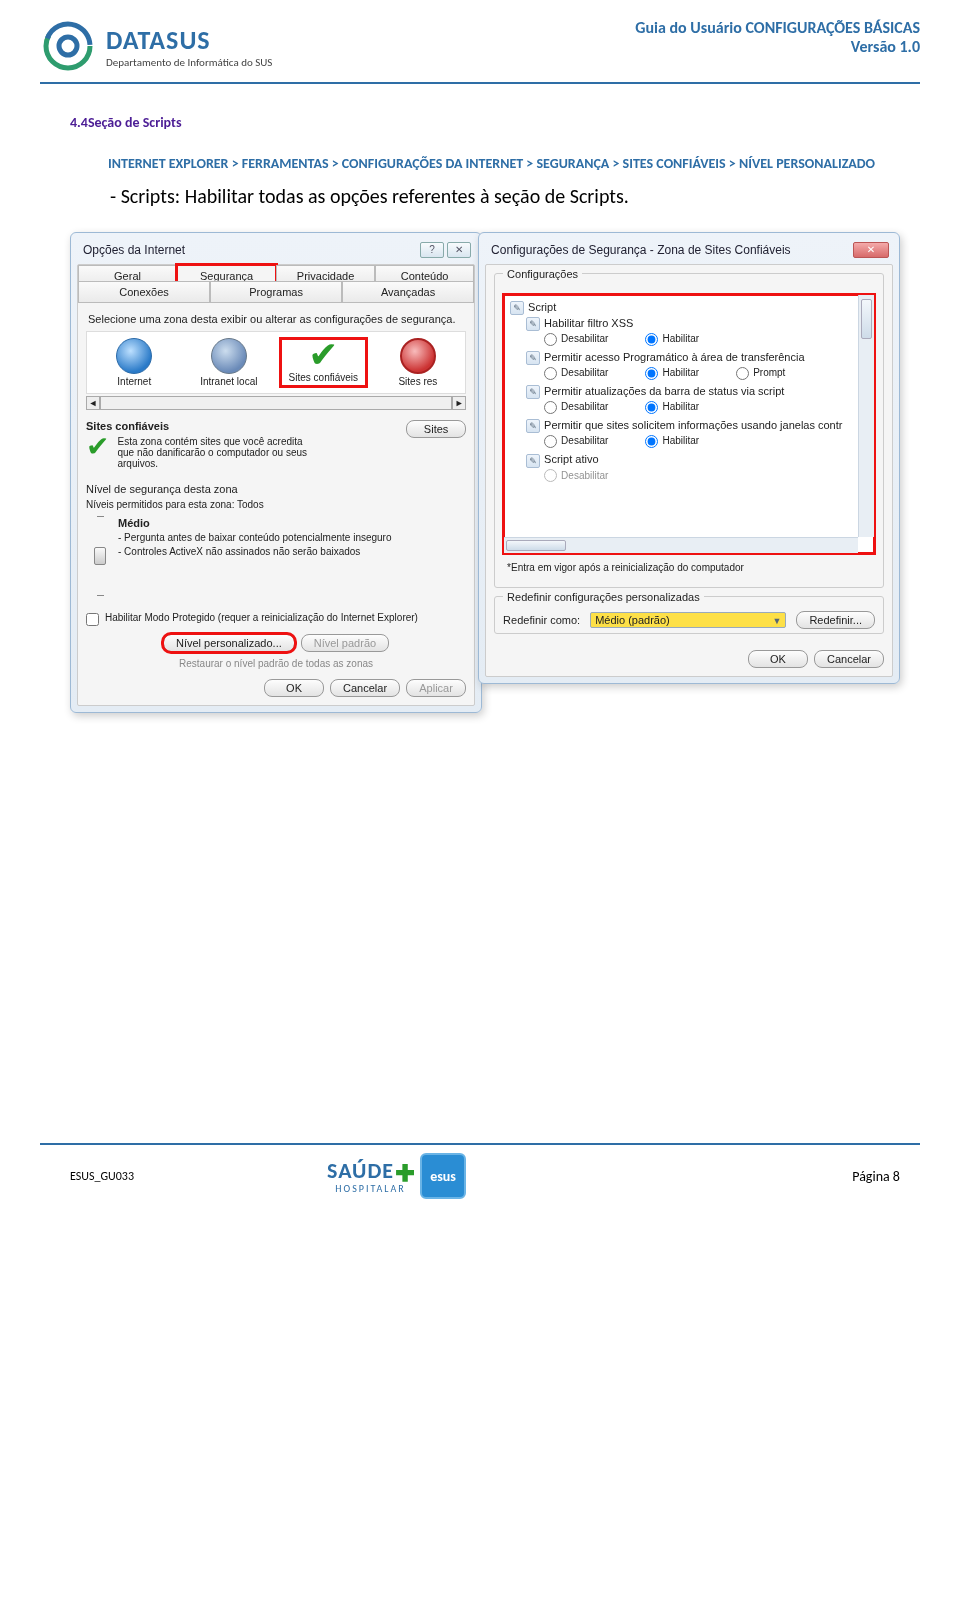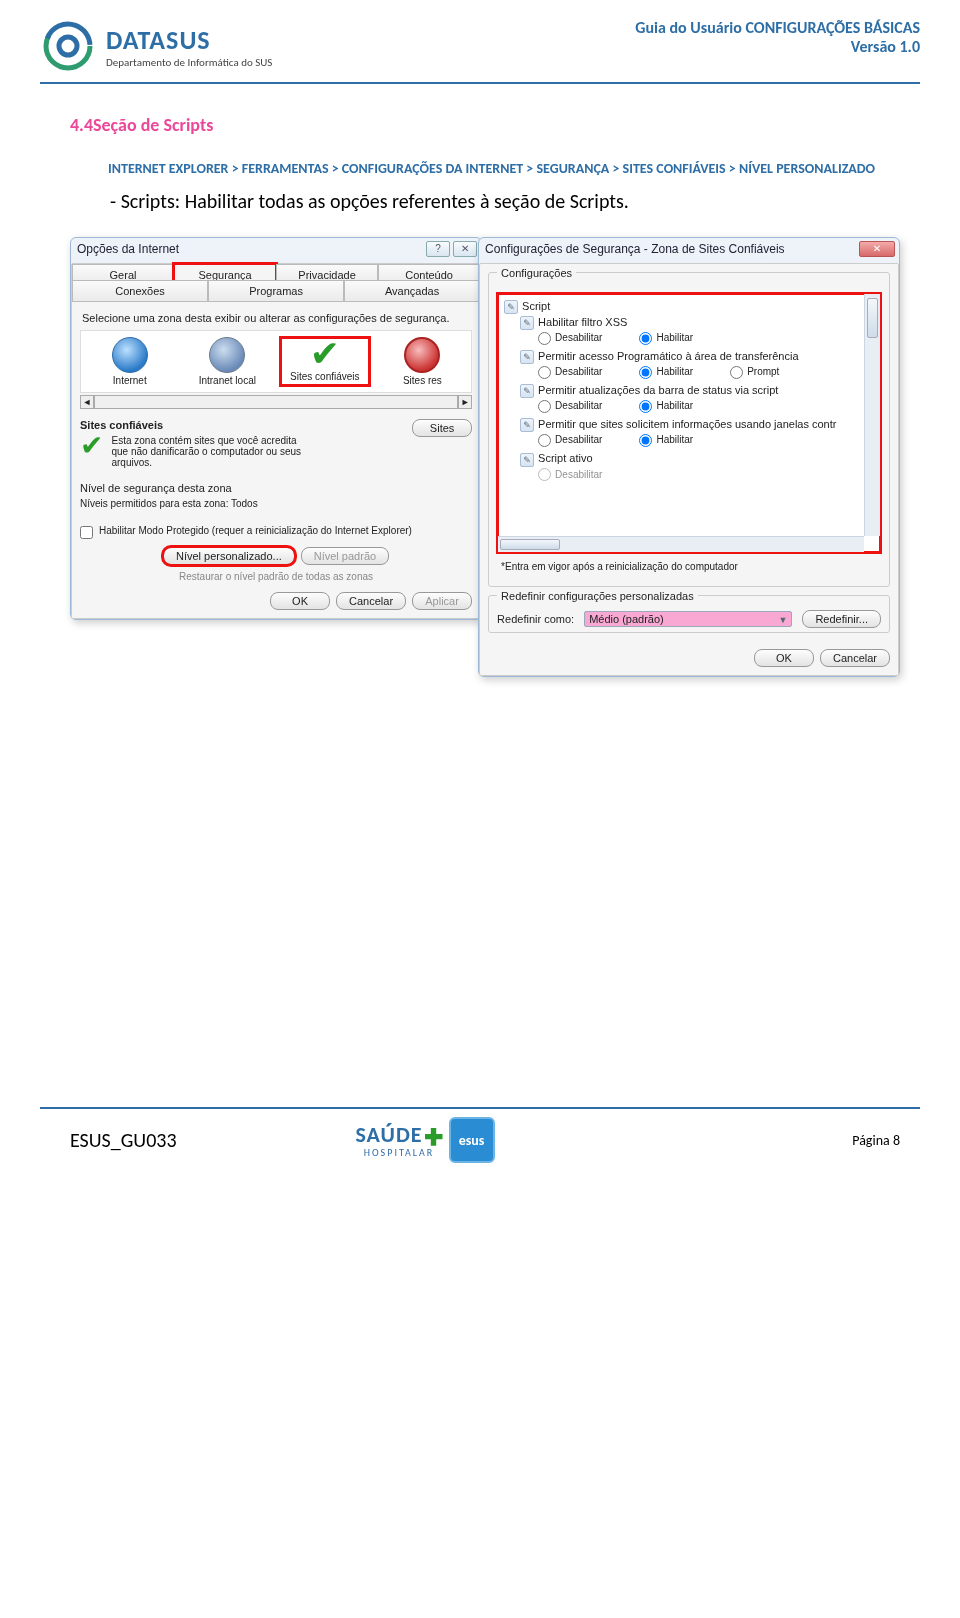--- a/index.html
+++ b/index.html
@@ -16,32 +16,33 @@
   .header { display: flex; align-items: flex-start; padding: 18px 40px 6px 40px; }
   .logo { display: flex; align-items: center; gap: 10px; }
   .logo-icon { width: 56px; height: 56px; }
   .logo-text { display: flex; flex-direction: column; }
   .logo-title { font-size: 26px; font-weight: bold; color: #2e6ea6; letter-spacing: 1px; }
   .logo-sub { font-size: 11px; color: #444; }
   .header-right { margin-left: auto; text-align: right; color: #2e6ea6; font-weight: bold; font-size: 16px; }
   .hr-line { border: none; border-top: 2px solid #2e6ea6; margin: 2px 40px 0 40px; }
 
   .content { padding: 30px 60px 0 70px; }
-  .sec-title { font-size: 18px; font-weight: bold; color: #ec4899; margin-bottom: 22px; }
+  .sec-title { font-size: 14px; font-weight: bold; color: #4c1d95; margin-bottom: 22px; }
   .breadcrumb-path { color: #2e6ea6; font-weight: bold; font-size: 14px; line-height: 1.5; margin-bottom: 10px; margin-left: 38px; }
   .bullet-line { padding-left: 40px; margin-bottom: 24px; font-size: 20px; }
 
   
   .win7-wrap { display: flex; gap: 0; align-items: flex-start; }
 
   
   .win7 {
     background: linear-gradient(#eef3f9, #e4ecf4);
     border: 1px solid #9db9d5;
     border-radius: 6px;
+    padding: 6px;
     box-shadow: 2px 3px 8px rgba(0,0,0,0.2);
     font-family: "Segoe UI", Tahoma, sans-serif;
     font-size: 11px;
     color: #222;
   }
   .win7 .titlebar { display: flex; align-items: center; padding: 3px 4px 6px 6px; }
   .win7 .titlebar .ttitle { font-size: 12px; color: #223; }
   .win7 .tbtns { margin-left: auto; display: flex; gap: 3px; }
   .tbtn { width: 24px; height: 16px; border: 1px solid #8aa; border-radius: 2px;
     background: linear-gradient(#f8fbfd,#d9e6f0); text-align:center; font-size:10px; line-height:14px; color:#556;}
@@ -111,28 +112,28 @@
   .tree .opt { padding-left:34px; font-size:10px; line-height:16px;}
   .tree .opt input { margin-right:4px; vertical-align:middle;}
   .tree .rgroup .rh { padding-left:16px; }
   .tree .scroll-v { position:absolute; right:0; top:0; bottom:16px; width:16px; background:#e8eef4; border-left:1px solid #cbd6e2;}
   .tree .scroll-v .thumb { position:absolute; top:4px; left:2px; right:2px; height:40px; background:linear-gradient(#f3f7fb,#cedce9); border:1px solid #aab; border-radius:2px;}
   .tree .scroll-h { position:absolute; left:0; right:16px; bottom:0; height:16px; background:#e8eef4; border-top:1px solid #cbd6e2; display:flex;}
   .tree .scroll-h .thumb { margin:2px; width:60px; background:linear-gradient(#f3f7fb,#cedce9); border:1px solid #aab; border-radius:2px;}
 
   .note { font-size:10px; margin:8px 0 10px 4px; }
   .reset-row { display:flex; align-items:center; gap:10px; font-size:11px; }
-  .combo { flex:1; display:flex; align-items:flex-end; border:1px solid #9ab; border-radius:2px; background:#f9a8d4; padding:1px 4px; font-size:11px;}
+  .combo { flex:1; display:flex; align-items:flex-end; border:1px solid #9ab; border-radius:2px; background:#fde047; padding:1px 4px; font-size:11px;}
   .combo .caret { margin-left:auto; font-size:9px; color:#567;}
 
   
   .footer { position: relative; margin-top: 430px; }
   .footer-line { border:none; border-top:2px solid #2e6ea6; margin:0 40px 8px 40px;}
   .footer-row { display:flex; align-items:center; padding:0 60px 18px 70px; }
-  .doccode { font-size:20px; }
+  .doccode { font-size:12px; }
   .pageno { margin-left:auto; font-size:14px; }
   .footer-logo { display:flex; align-items:center; gap:6px; margin:0 auto; }
   .saude-t { color:#2e6ea6; font-weight:bold; font-size:22px; letter-spacing:1px; }
   .saude-sub { color:#2e6ea6; font-size:10px; letter-spacing:2px; text-align:center; margin-top:-2px;}
   .esus-badge { width:46px; height:46px; background:#2a8dd4; border-radius:6px; display:flex; align-items:center; justify-content:center; color:#fff; font-weight:bold; font-size:14px; border:2px solid #6ab4e6;}
   .plus { width:18px; height:18px; background:#2a9c2a; display:inline-block; clip-path: polygon(35% 0,65% 0,65% 35%,100% 35%,100% 65%,65% 65%,65% 100%,35% 100%,35% 65%,0 65%,0 35%,35% 35%); margin-left:2px; vertical-align:middle;}
 </style>
 </head>
 <body>
 
@@ -220,20 +221,32 @@
                   <span class="desc">Esta zona contém sites que você acredita que não danificarão o computador ou seus arquivos.</span>
                 </div>
               </div>
               <span class="btn">Sites</span>
             </div>
           </div>
 
           <div class="level-block">
             <div>Nível de segurança desta zona</div>
             <div style="font-size:10px; margin-top:4px;">Níveis permitidos para esta zona: Todos</div>
+            <div class="level-row">
+              <div class="slider">
+                <div class="tick"></div>
+                  <div class="thumb"></div>
+                  <div class="tick"></div>
+              </div>
+              <div class="level-text">
+                <b>Médio</b><br>
+                <span>- Pergunta antes de baixar conteúdo potencialmente inseguro</span><br>
+                <span>- Controles ActiveX não assinados não serão baixados</span>
+              </div>
+            </div>
             <label class="cbx">
               <input type="checkbox" style="">
               <span>Habilitar Modo Protegido (requer a reinicialização do Internet Explorer)</span>
             </label>
             <div class="mid-btns">
               <span class="btn redbox">Nível personalizado...</span>
               <span class="btn disabled">Nível padrão</span>
             </div>
             <div class="restore-line">Restaurar o nível padrão de todas as zonas</div>
           </div>

